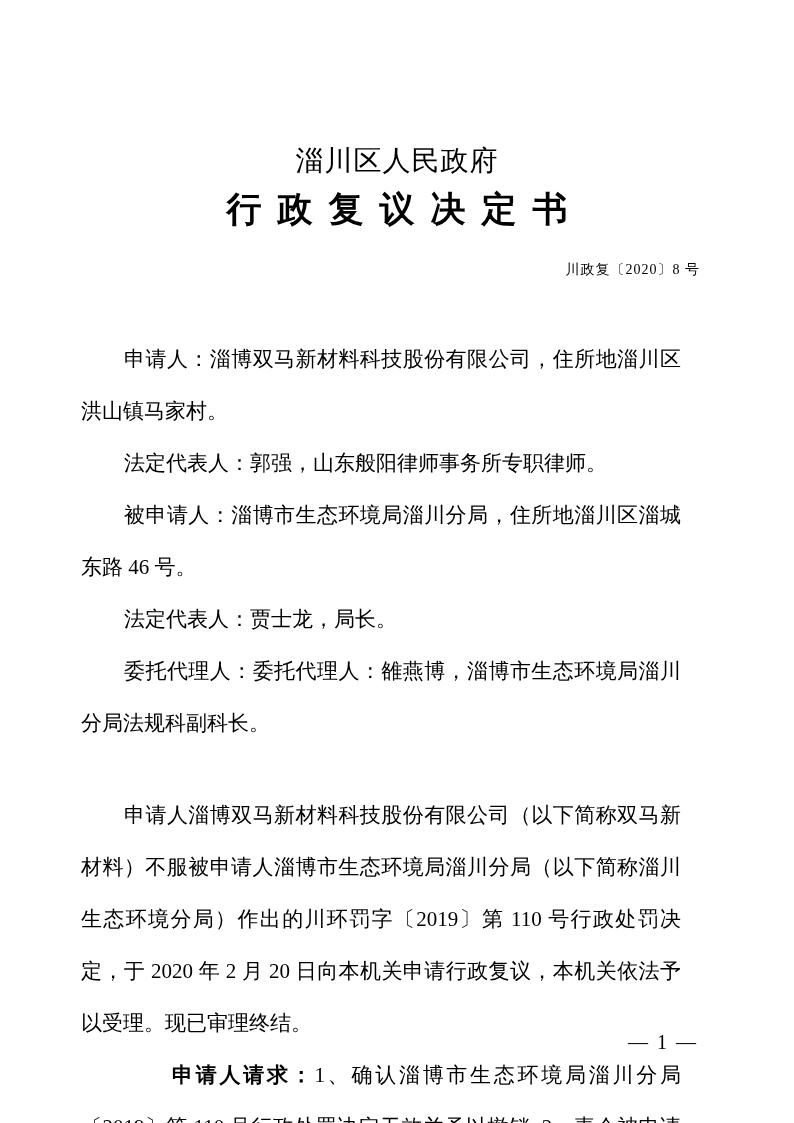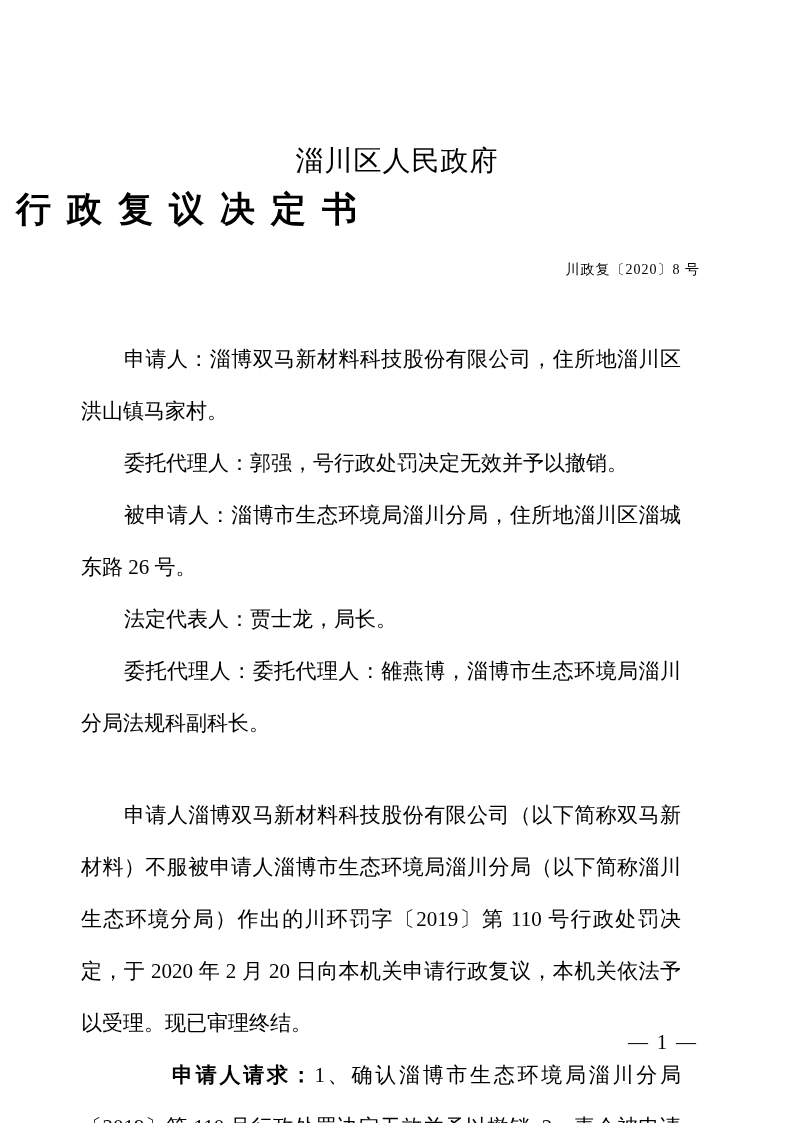--- a/index.html
+++ b/index.html
@@ -24,21 +24,21 @@
     text-align: center;
     font-size: 28px;
     letter-spacing: 1px;
     font-weight: 400;
   }
   .doc-type {
     position: absolute;
     top: 186px;
     left: 0;
     right: 0;
-    text-align: left;
+    text-align: center;
     font-size: 35px;
     font-weight: 700;
     letter-spacing: 16px;
     text-indent: 16px;
   }
   .doc-number {
     position: absolute;
     top: 261px;
     right: 94px;
     font-size: 14px;
@@ -78,22 +78,22 @@
 <div class="page">
 
   <div class="issuer">淄川区人民政府</div>
 
   <div class="doc-type">行政复议决定书</div>
 
   <div class="doc-number">川政复〔2020〕8 号</div>
 
   <div class="body-text">
     <p class="para">申请人：淄博双马新材料科技股份有限公司，住所地淄川区洪山镇马家村。</p>
-    <p class="para">委托代理人：郭强，号行政处罚决定无效并予以撤销。</p>
-    <p class="para">被申请人：淄博市生态环境局淄川分局，住所地淄川区淄城东路 26 号。</p>
+    <p class="para">法定代表人：郭强，山东般阳律师事务所专职律师。</p>
+    <p class="para">被申请人：淄博市生态环境局淄川分局，住所地淄川区淄城东路 46 号。</p>
     <p class="para">法定代表人：贾士龙，局长。</p>
     <p class="para">委托代理人：委托代理人：雒燕博，淄博市生态环境局淄川分局法规科副科长。</p>
 
     <div class="blank-line"></div>
 
     <p class="para">申请人淄博双马新材料科技股份有限公司（以下简称双马新材料）不服被申请人淄博市生态环境局淄川分局（以下简称淄川生态环境分局）作出的川环罚字〔2019〕第 110 号行政处罚决定，于 2020 年 2 月 20 日向本机关申请行政复议，本机关依法予以受理。现已审理终结。</p>
 
     <p class="para"><span class="bold-lead">申请人请求：</span><span>1、确认淄博市生态环境局淄川分局〔2019〕第 110 号行政处罚决定无效并予以撤销; 2、责令被申请人赔偿经</span></p>
   </div>
 

